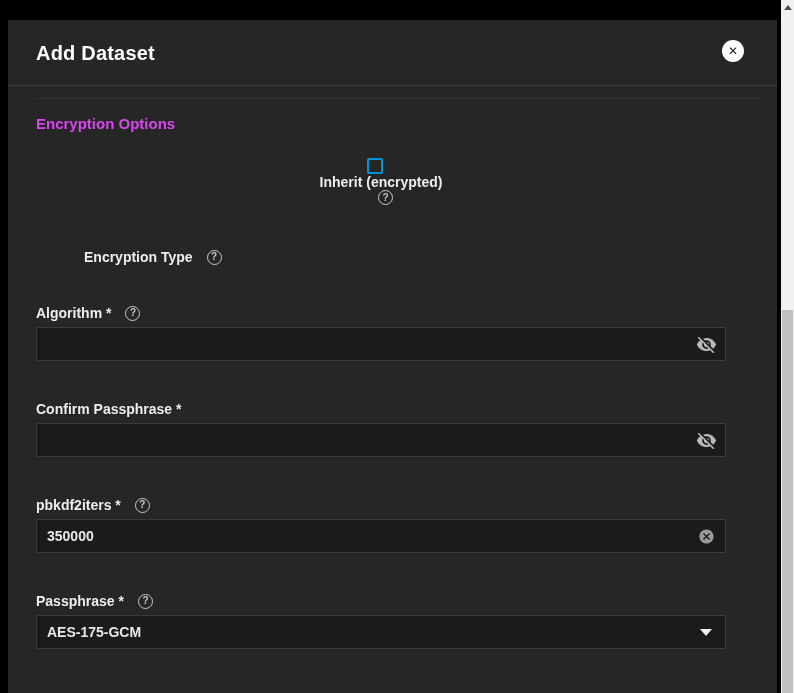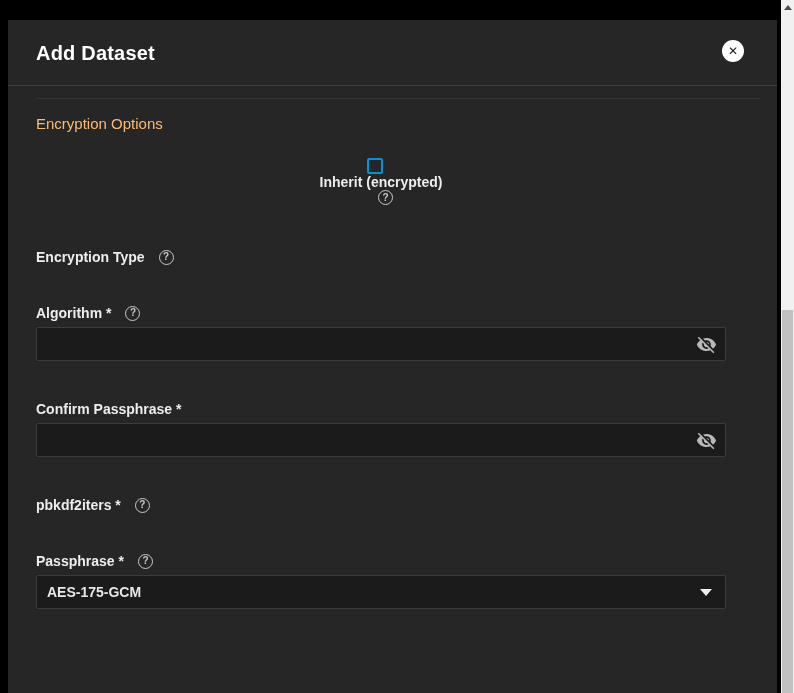--- a/index.html
+++ b/index.html
@@ -45,22 +45,22 @@
     height: 1px;
     background: #343434;
     margin: 12px 17px 0 28px;
   }
   .content {
     padding: 0 51px 0 28px;
   }
   .section-heading {
     margin-top: 16px;
     font-size: 15px;
-    font-weight: normal;
-    color: #fdba74;
+    font-weight: bold;
+    color: #d946ef;
   }
   .checkbox-row {
     margin-top: 26px;
     display: flex;
     align-items: center;
     flex-direction: column;
   }
   .checkbox {
     width: 16px; height: 16px;
     border: 2px solid #0095d5;
@@ -84,21 +84,21 @@
     border-radius: 50%;
     color: #c9c9c9;
     font-size: 10px;
     font-weight: bold;
     margin-left: 9px;
     cursor: pointer;
     flex: 0 0 auto;
     line-height: 1;
   }
   .form-group { margin-top: 40px; }
-  .form-group.first { margin-top: 44px; }
+  .form-group.first { margin-top: 44px; margin-left: 48px; }
   .label-row {
     display: flex;
     align-items: center;
   }
   .field-label {
     font-size: 14px;
     font-weight: 600;
     color: #ededed;
   }
   .label-row .help-icon { margin-left: 14px; }
@@ -242,20 +242,28 @@
       </div>
     </div>
 
     <div class="form-group">
       <div class="label-row">
         <span class="field-label">pbkdf2iters *</span>
         <span class="help-icon">
           <span>?</span>
         </span>
       </div>
+      <div class="control">
+        <input type="text" value="350000" style="">
+        <span class="trailing-icon">
+          <svg width="17" height="17" viewBox="0 0 24 24" fill="#9a9a9a">
+              <path d="M12 2C6.47 2 2 6.47 2 12s4.47 10 10 10 10-4.47 10-10S17.53 2 12 2zm5 13.59L15.59 17 12 13.41 8.41 17 7 15.59 10.59 12 7 8.41 8.41 7 12 10.59 15.59 7 17 8.41 13.41 12 17 15.59z"></path>
+            </svg>
+        </span>
+      </div>
     </div>
 
     <div class="form-group">
       <div class="label-row">
         <span class="field-label">Passphrase *</span>
         <span class="help-icon">
           <span>?</span>
         </span>
       </div>
       <div class="control select">

